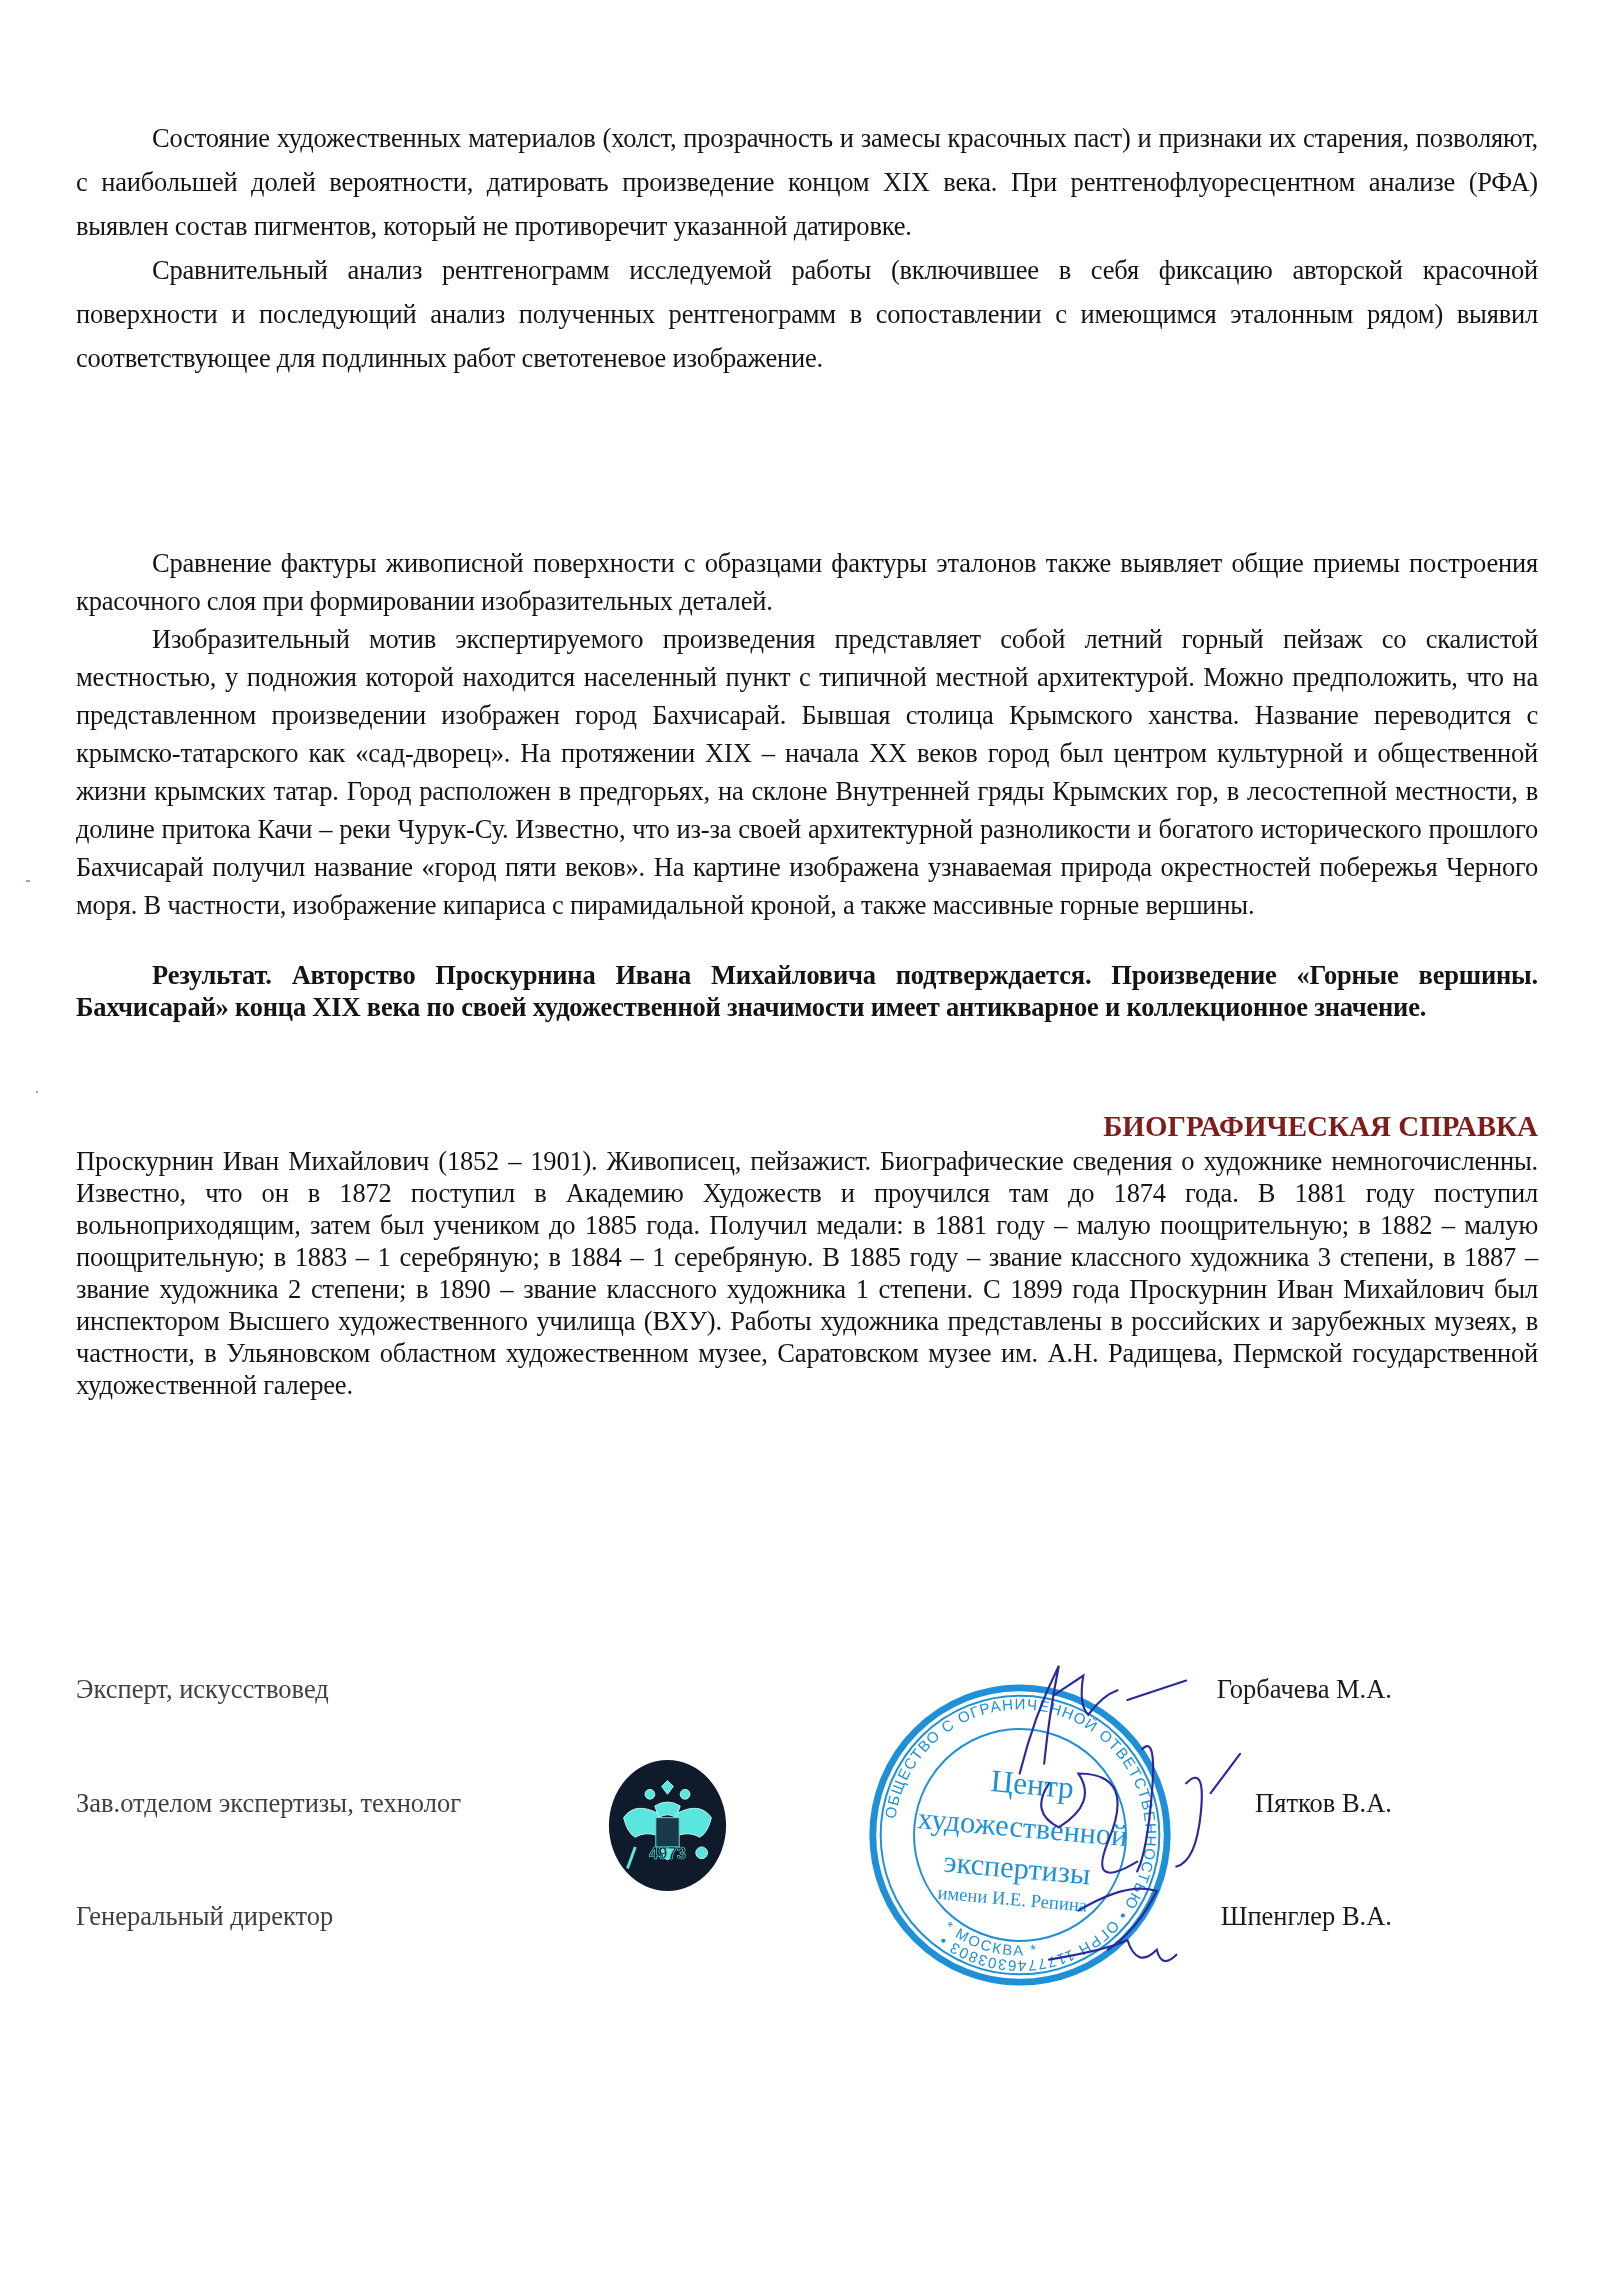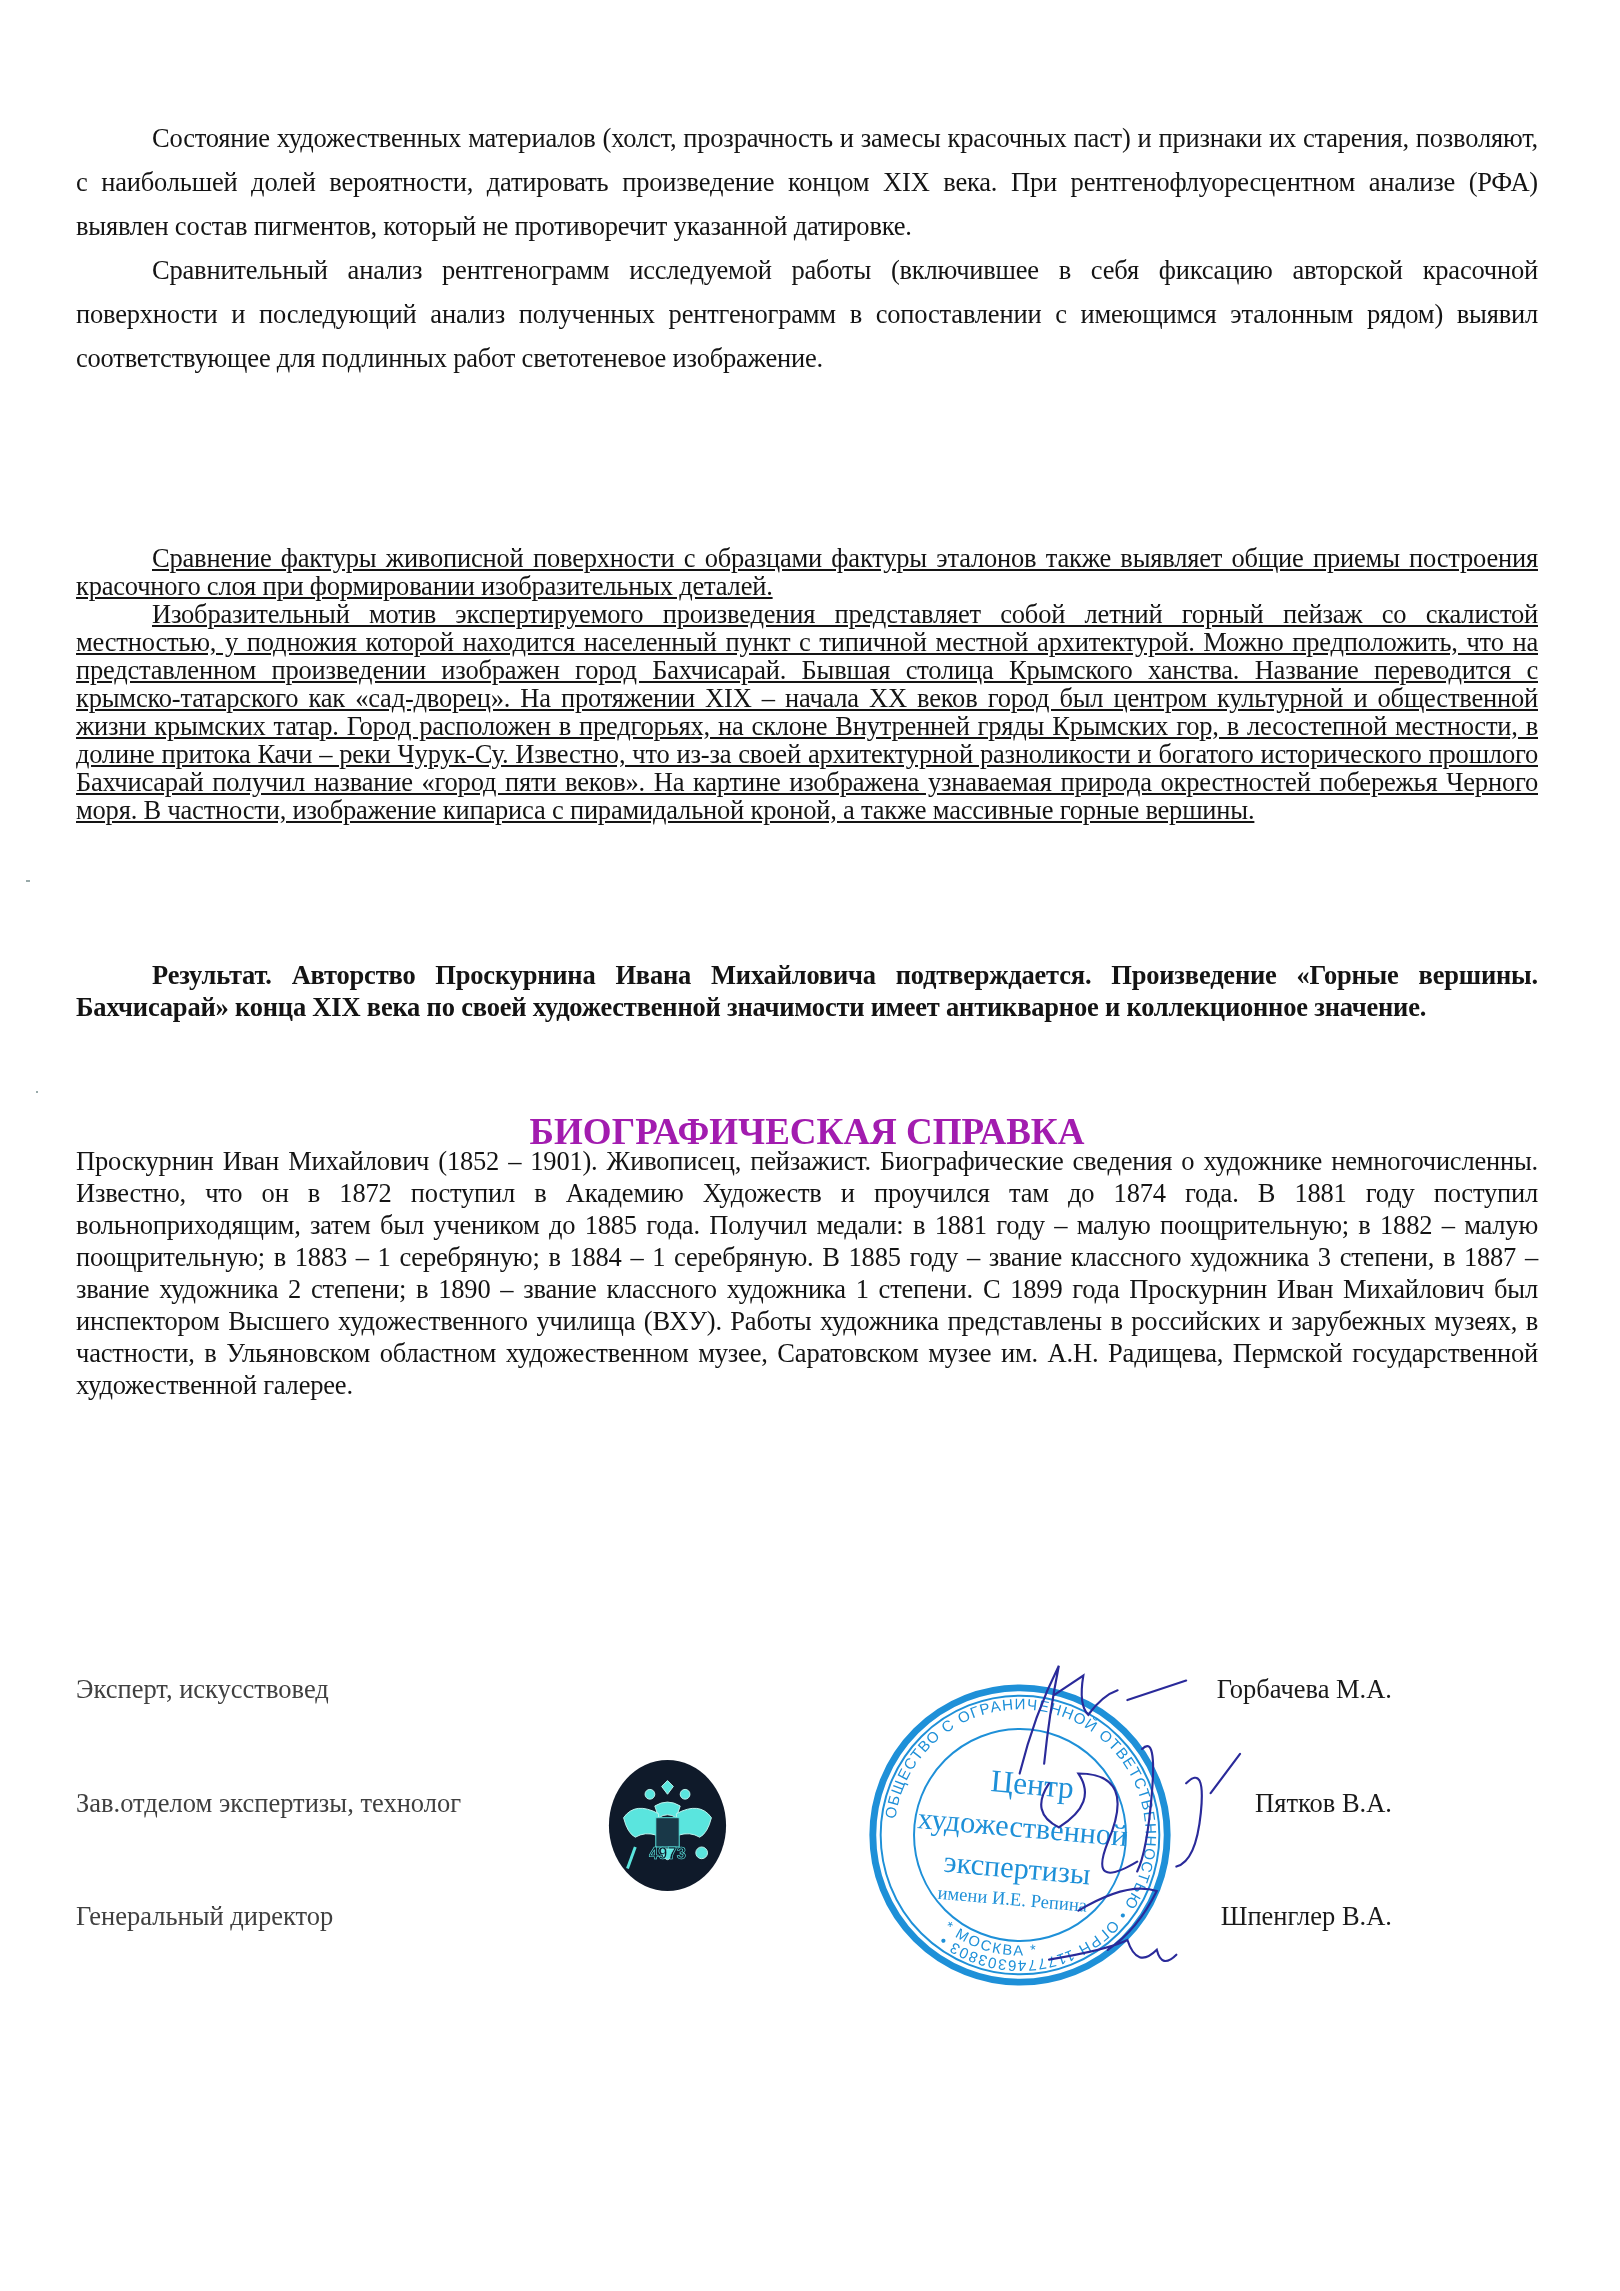--- a/index.html
+++ b/index.html
@@ -8,27 +8,27 @@
   .body-text {
     position: absolute; left: 76px; width: 1462px;
     font-family: "Liberation Serif", serif; color: #141414;
   }
   .body-text p {
     margin: 0; text-align: justify; text-indent: 76px;
     font-size: 26.5px; letter-spacing: -0.2px;
   }
   .sec1 { top: 116px; }
   .sec1 p { line-height: 44px; }
-  .sec2 p { line-height: 28px; text-decoration: underline; }
+  .sec2 p { line-height: 38px; }
   .sec2 { top: 544px; }
   .result { top: 959px; }
   .result p { font-weight: bold; line-height: 32px; }
   .bio-title {
-    position: absolute; top: 1110px; left: 76px; width: 1462px; text-align: center;
-    font-family: "Liberation Serif", serif; font-weight: bold; font-size: 37px; color: #a21caf;
+    position: absolute; top: 1110px; left: 76px; width: 1462px; text-align: right;
+    font-family: "Liberation Serif", serif; font-weight: bold; font-size: 29px; color: #7f1d1d;
   }
   .bio { top: 1145px; }
   .bio p { text-indent: 0; line-height: 32px; }
   .sig-role {
     position: absolute; left: 76px; font-family: "Liberation Serif", serif;
     font-size: 26.5px; color: #404040;
   }
   .sig-name {
     position: absolute; right: 90px; font-family: "Liberation Serif", serif;
     font-size: 26.5px; color: #1a1a1a; text-align: right;

